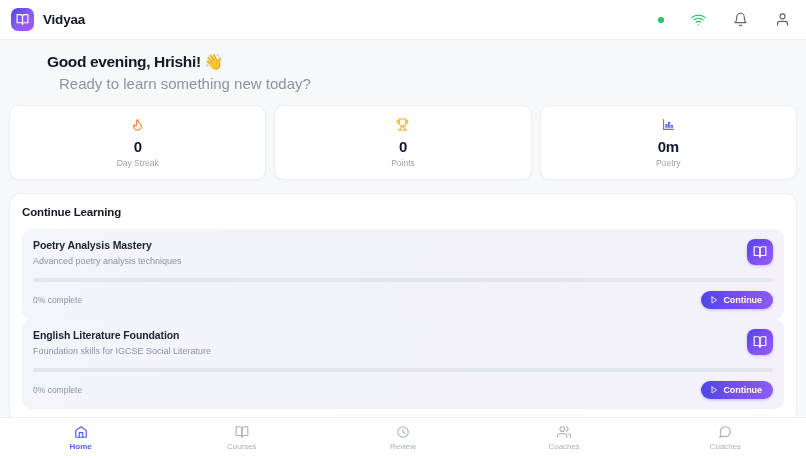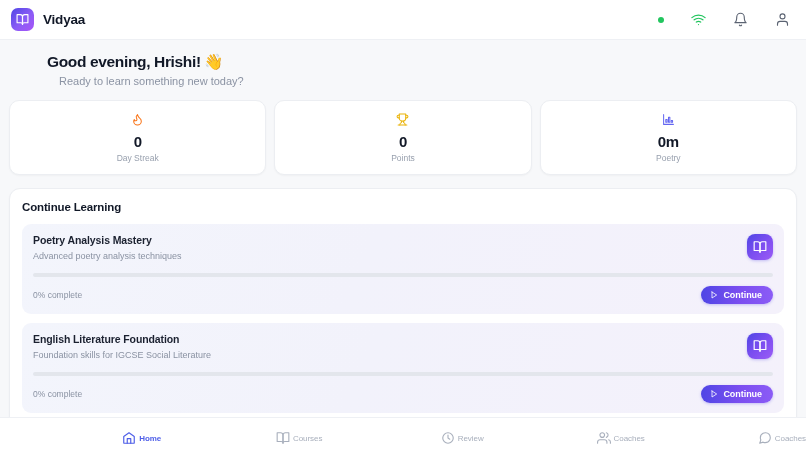--- a/index.html
+++ b/index.html
@@ -74,21 +74,21 @@
   }
   .greeting-title {
     font-size: 15.5px;
     font-weight: bold;
     letter-spacing: -0.35px;
     color: #111827;
     line-height: 1.25;
   }
   .greeting-sub {
     margin-top: 3px;
-    font-size: 11px;
+    font-size: 15px;
     color: #8b93a3;
     line-height: 1.3;
     padding-left: 12px;
   }
 
   
   .stats-row {
     display: flex;
     gap: 8px;
     padding: 11px 9px 0 9px;
@@ -135,21 +135,20 @@
   .panel-title {
     font-size: 11.5px;
     font-weight: bold;
     color: #111827;
     letter-spacing: -0.15px;
   }
   .course-list {
     margin-top: 11px;
     display: flex;
     flex-direction: column;
-    gap: 9px;
   }
   .course-card {
     position: relative;
     background: linear-gradient(115deg, #f3f5fc 0%, #f2f2fb 45%, #f4f1fb 100%);
     border-radius: 9px;
     padding: 10px 11px 10px 11px;
   }
   .course-head {
     display: flex;
     align-items: flex-start;
@@ -227,23 +226,23 @@
     bottom: 0;
     height: 41px;
     background: #ffffff;
     border-top: 1px solid #eef0f4;
     display: flex;
     align-items: center;
   }
   .nav-item {
     flex: 1 1 0;
     display: flex;
-    flex-direction: row;
-    align-items: center;
-    justify-content: flex-end;
+    flex-direction: column;
+    align-items: center;
+    justify-content: space-between;
     gap: 3px;
     cursor: pointer;
     color: #a8afbc;
   }
   .nav-item.active { color: #4f5fe8; }
   .nav-icon { line-height: 0; }
   .nav-label {
     font-size: 8px;
     letter-spacing: -0.05px;
   }

